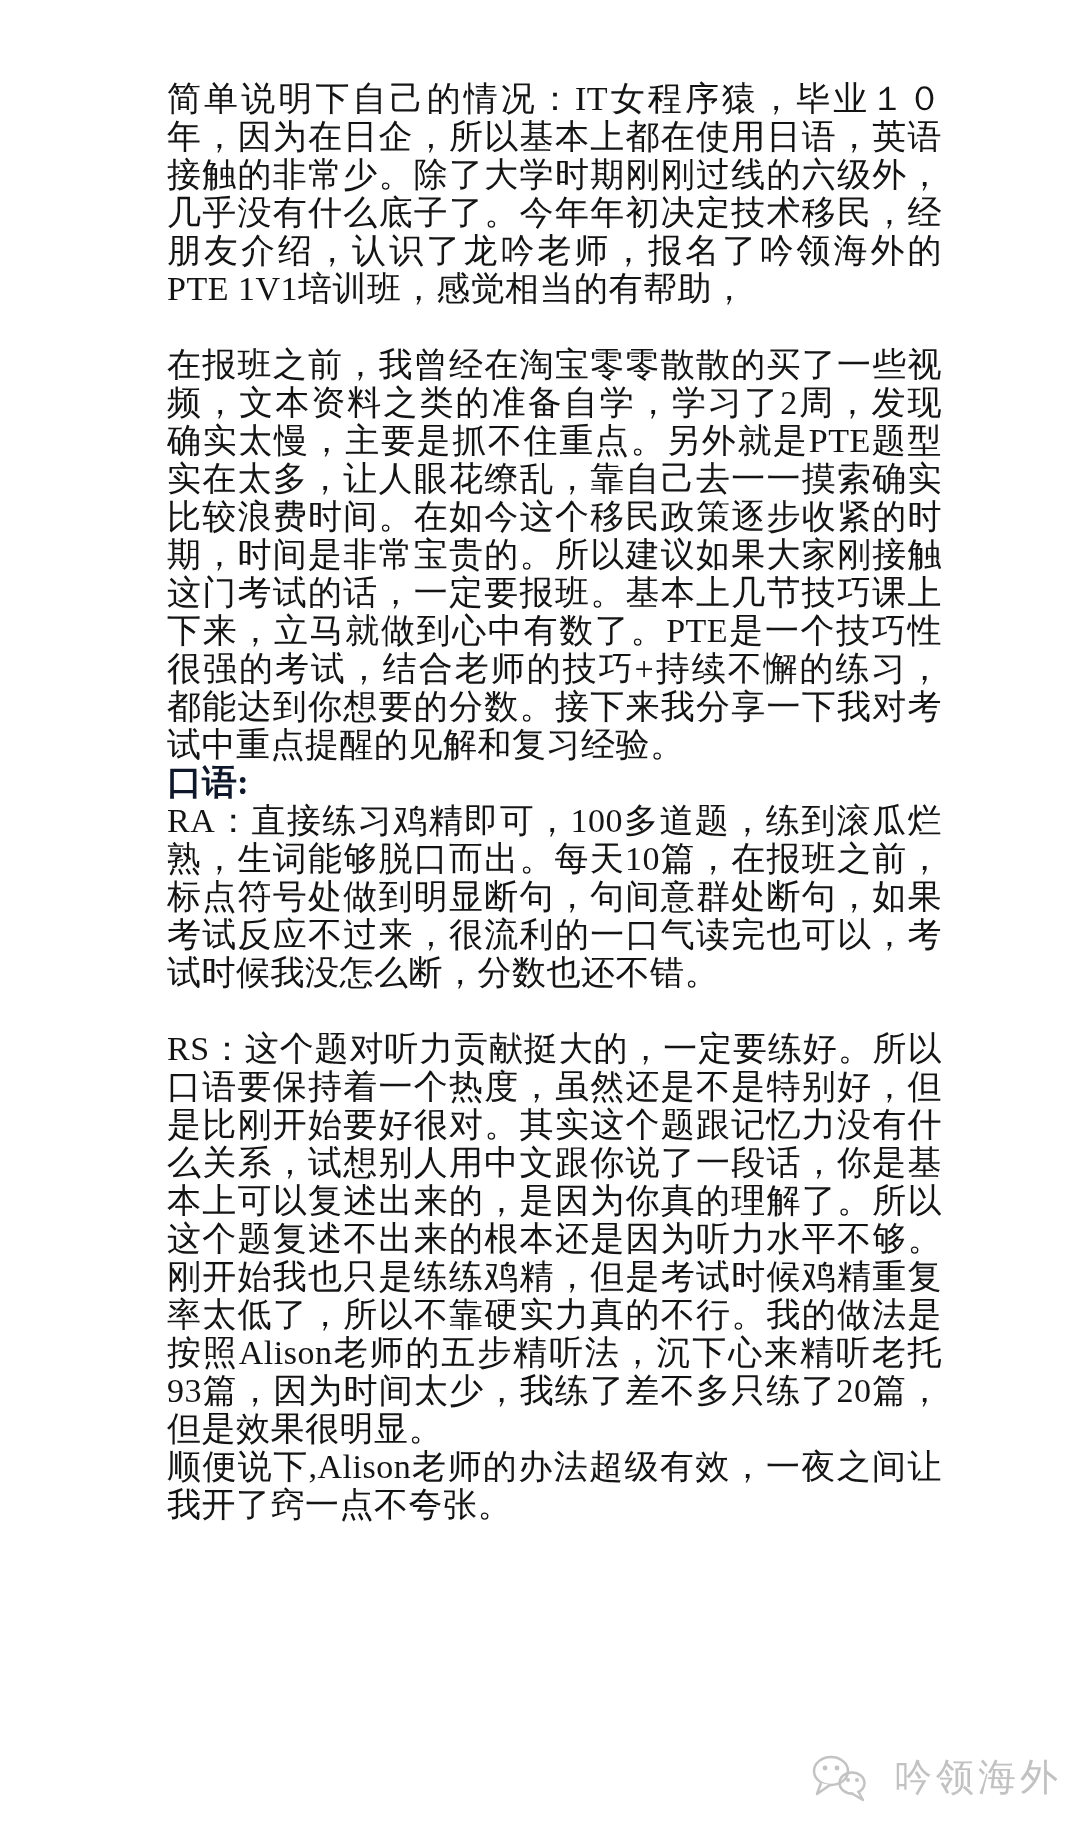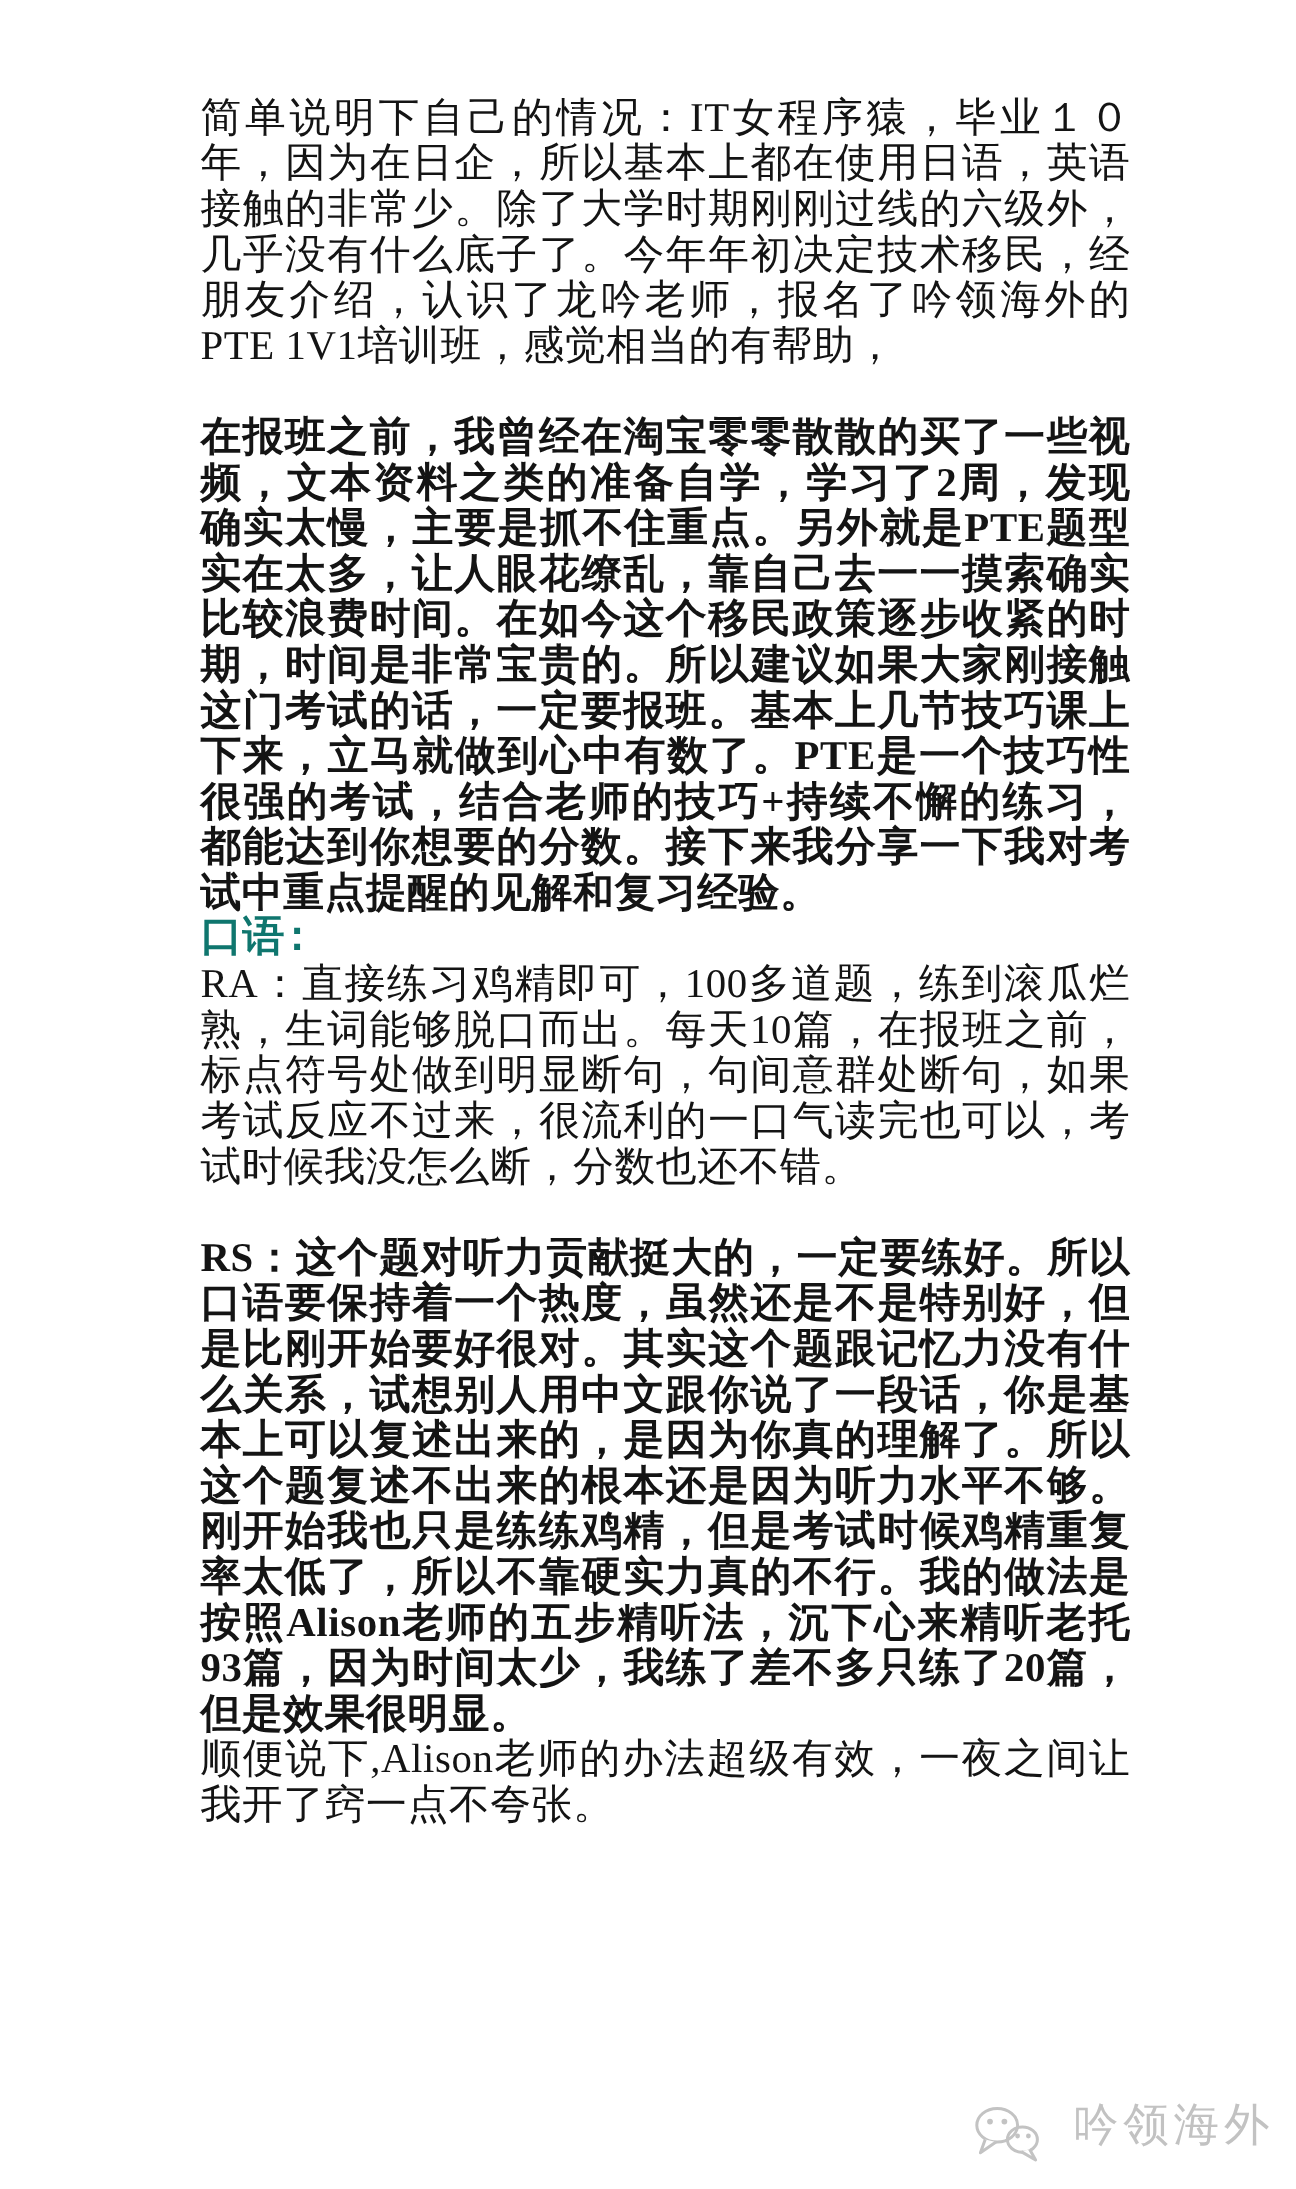--- a/index.html
+++ b/index.html
@@ -24,36 +24,35 @@
     line-height: 38px;
   }
   .para {
     margin: 0;
     text-align: justify;
     text-justify: inter-ideograph;
     letter-spacing: 0.5px;
   }
   .para.gap-above {
     margin-top: 38px;
-    font-weight: bold;
   }
   .section-heading {
     margin: 0;
     font-size: 35px;
     line-height: 38px;
     font-weight: 700;
-    font-family: Liberation Mono, monospace;
-    color: #0f766e;
+    font-family: Liberation Serif, serif;
+    color: #0f172a;
   }
   .watermark {
     position: absolute;
     right: 18px;
     bottom: 22px;
     display: flex;
-    align-items: flex-start;
+    align-items: center;
     gap: 24px;
     color: #bcbcbc;
     font-size: 38px;
     line-height: 1;
     font-family: "Liberation Sans", "DejaVu Sans", sans-serif;
     user-select: none;
   }
   .watermark .wm-icon {
     display: inline-flex;
   }

